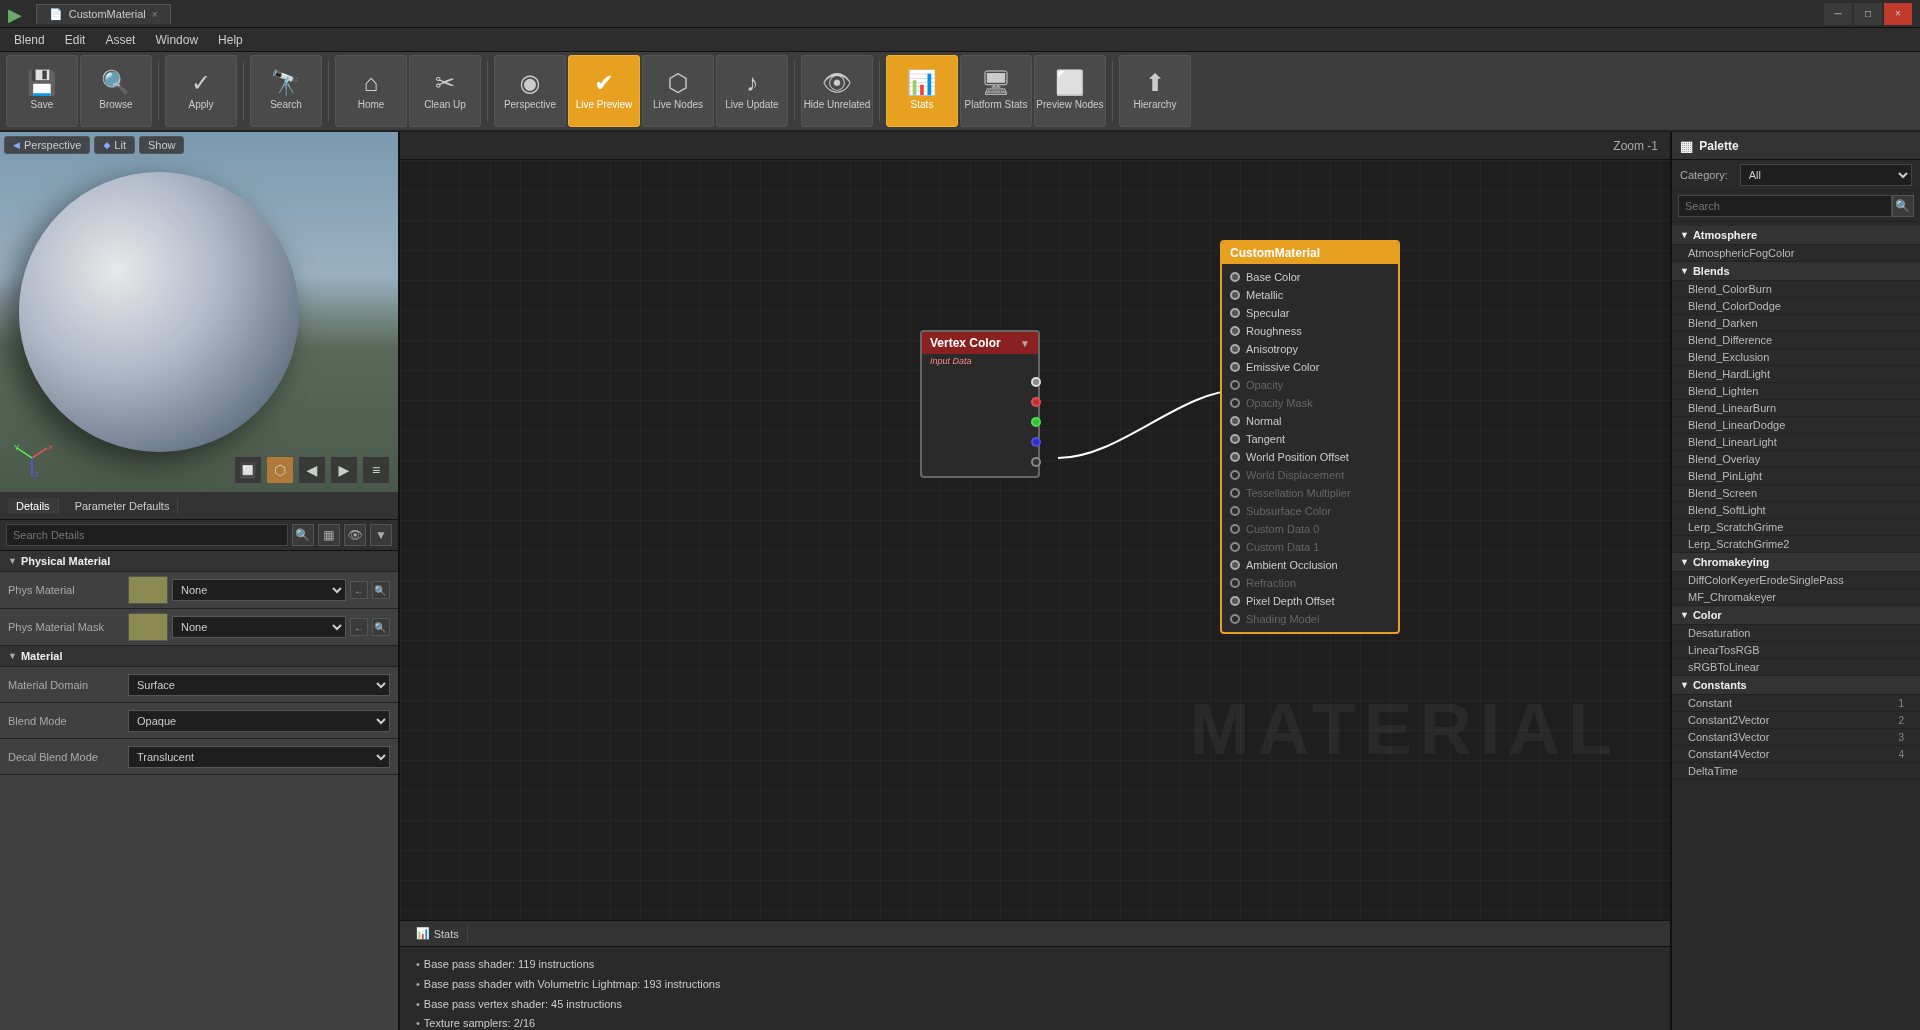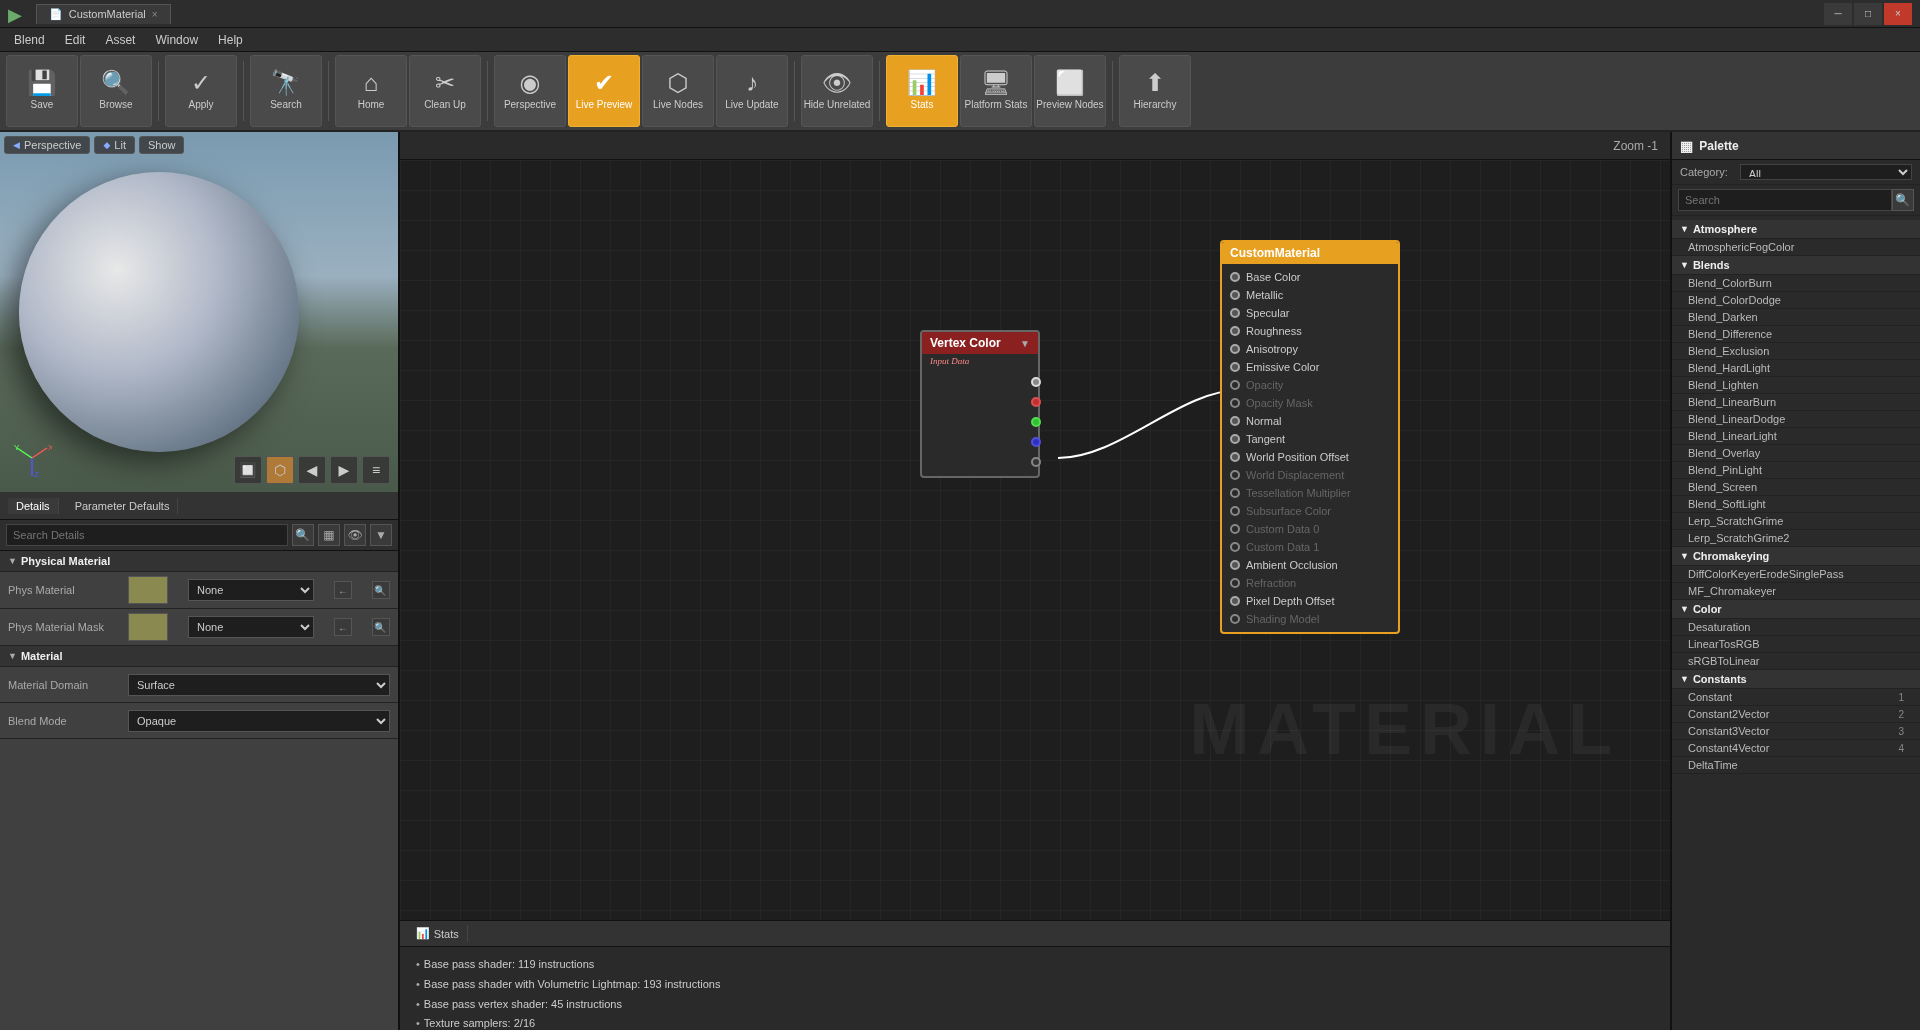--- a/index.html
+++ b/index.html
@@ -225,21 +225,21 @@
     }
     .section-header .arrow { font-size: 9px; color: #aaa; }
     .prop-row {
       display: flex;
       align-items: center;
       padding: 4px 8px;
       border-bottom: 1px solid #222;
       min-height: 36px;
     }
     .prop-label { width: 120px; font-size: 11px; color: #aaa; flex-shrink: 0; }
-    .prop-content { flex: 1; display: flex; align-items: center; gap: 20px; }
+    .prop-content { flex: 1; display: flex; align-items: center; gap: 4px; }
     .color-swatch {
       width: 40px; height: 28px;
       border: 1px solid #555;
       cursor: pointer;
     }
     .prop-select {
       background: #1e1e1e;
       border: 1px solid #555;
       color: #ccc;
       padding: 2px 4px;
@@ -458,21 +458,21 @@
       border-bottom: 1px solid #222;
     }
     .palette-category label { font-size: 11px; color: #aaa; }
     .palette-category select {
       background: #1e1e1e;
       border: 1px solid #444;
       color: #ccc;
       padding: 2px 4px;
       font-size: 11px;
       flex: 1;
-      height: 16px;
+      height: 22px;
     }
     .palette-search {
       padding: 4px 6px;
       display: flex;
       border-bottom: 1px solid #222;
     }
     .palette-search input {
       background: #1e1e1e;
       border: 1px solid #444;
       color: #ccc;
@@ -726,40 +726,48 @@
 
         <div class="prop-row">
           <div class="prop-label">Blend Mode</div>
           <div class="prop-content">
             <select class="prop-select">
               <option>Opaque</option>
             </select>
           </div>
         </div>
 
+        <div class="prop-row">
+          <div class="prop-label">Decal Blend Mode</div>
+          <div class="prop-content">
+            <select class="prop-select">
+              <option>Translucent</option>
+            </select>
+          </div>
+        </div>
       </div>
     </div>
   </div>
 
   <div id="canvas-area">
     <div id="canvas-toolbar">
       <span>Zoom -1</span>
     </div>
     <div id="canvas">
 
       <svg class="connection-svg">
         <path d="M 658 298 C 720 298, 780 230, 840 230" stroke="white" stroke-width="2" fill="none"></path>
       </svg>
 
       <div class="node vertex-node">
         <div class="node-header">
           <span>Vertex Color</span>
           <span class="dropdown-arrow">▼</span>
         </div>
-        <div style="padding: 2px 8px; font-size:9px; color:#ff8888; font-style:italic;font-family:Liberation Serif, serif;">Input Data</div>
+        <div style="padding: 2px 8px; font-size:9px; color:#ff8888; font-style:italic;">Input Data</div>
         <div class="node-body">
           <div class="node-pin">
             <span class="pin-circle white pin-right"></span>
           </div>
           <div class="node-pin">
             <span class="pin-circle red pin-right"></span>
           </div>
           <div class="node-pin">
             <span class="pin-circle green pin-right"></span>
           </div>

